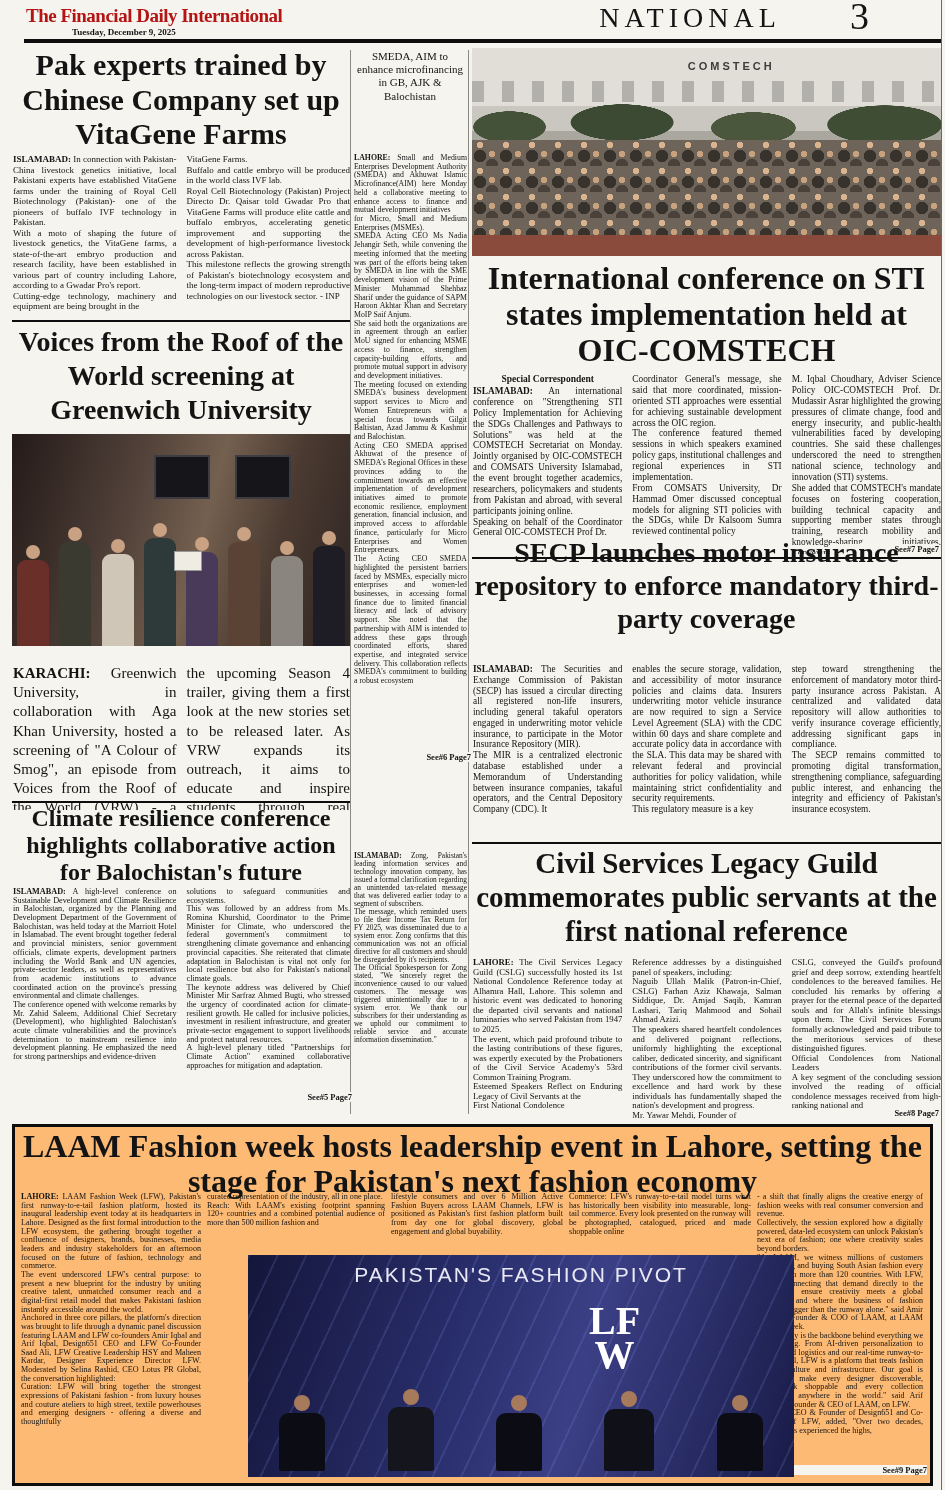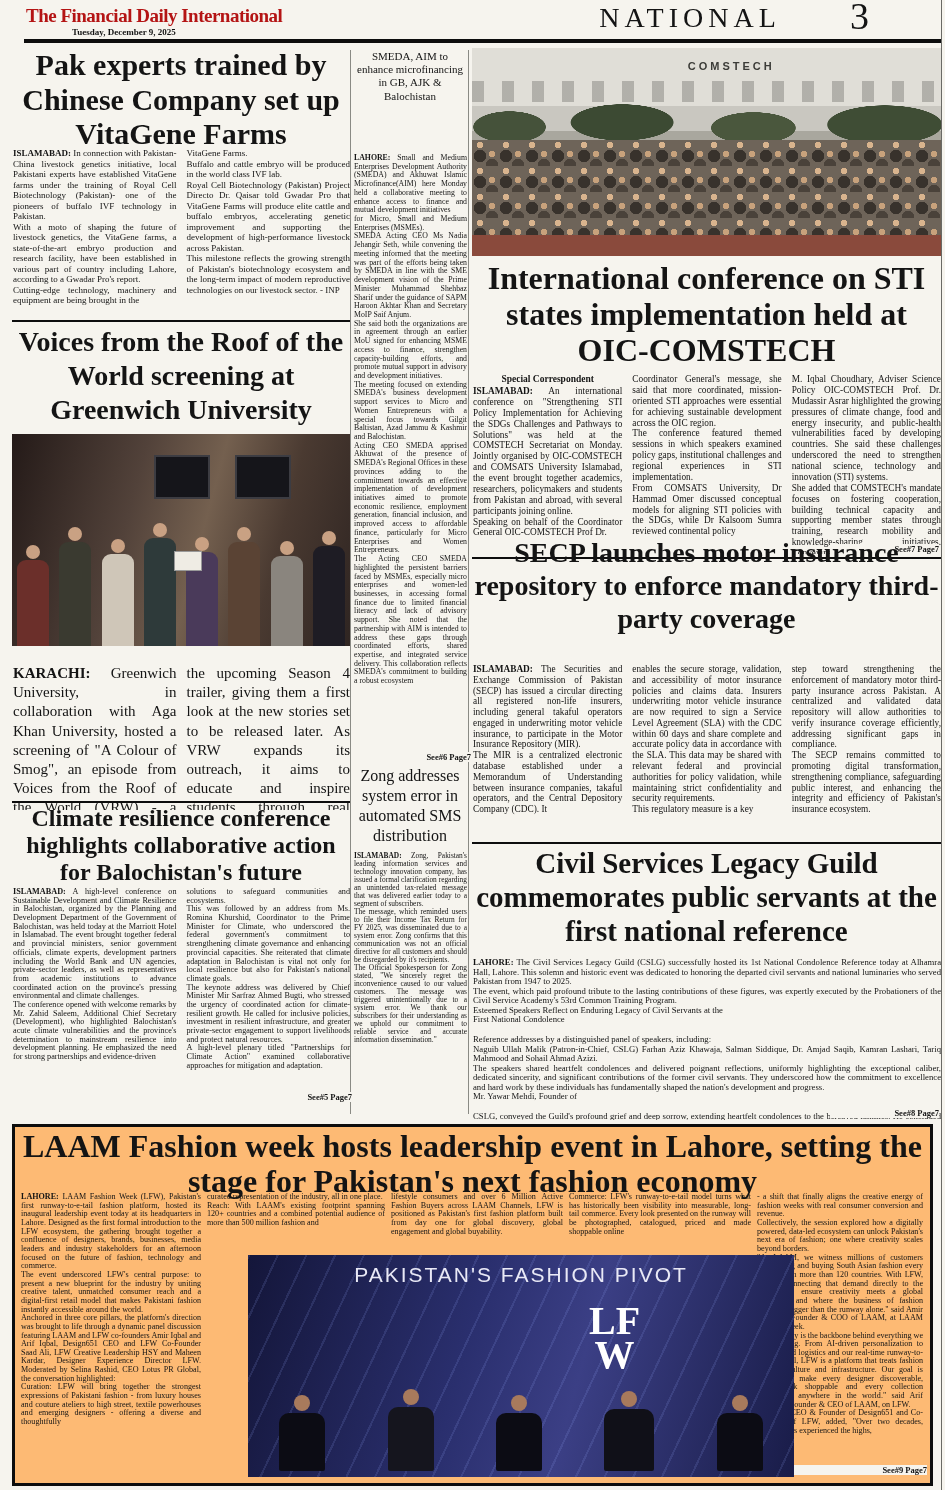--- a/index.html
+++ b/index.html
@@ -20,21 +20,21 @@
   
   #mast-title{left:26px;top:5px;font-size:19px;font-weight:bold;color:#b41414;letter-spacing:-0.5px;}
   #mast-date{left:72px;top:27px;font-size:9px;font-weight:bold;}
   #rule-top{left:24px;top:39px;width:917px;height:4px;}
   #section-name{left:566px;top:2px;width:248px;text-align:center;font-size:28px;letter-spacing:5px;}
   #page-num{left:850px;top:-6px;font-size:38px;}
   #page-edge{left:941px;top:0;width:1px;height:1490px;background:#6a6a66;}
 
   
   #a1-head{left:12px;top:48px;width:338px;font-size:30px;line-height:1.15;}
-  #a1-body{left:13px;top:148px;width:337px;height:160px;}
+  #a1-body{left:13px;top:154px;width:337px;height:160px;}
   #rule-l1{left:12px;top:320px;width:338px;height:2px;}
   #a2-head{left:12px;top:325px;width:338px;font-size:28px;line-height:1.22;}
   #photo-greenwich{left:12px;top:434px;width:338px;height:212px;overflow:hidden;
      background:linear-gradient(105deg,#241a18 0%,#52423a 35%,#74604f 55%,#4a3a31 75%,#2f2522 100%);}
   #a2-body{left:13px;top:664px;width:337px;height:146px;font-size:15px;line-height:1.28;}
   #rule-l2{left:12px;top:801px;width:338px;height:2px;}
   #a3-head{left:12px;top:805px;width:338px;font-size:24px;line-height:1.13;}
   #a3-body{left:13px;top:888px;width:337px;height:214px;font-size:8.2px;line-height:1.06;}
   #a3-more{left:240px;top:1092px;width:108px;}
 
@@ -71,21 +71,21 @@
   .cp-carpet{position:absolute;left:0;top:90%;width:100%;height:10%;background:#8a4a3c;}
 
   #sti-head{left:472px;top:260px;width:469px;font-size:32px;line-height:1.13;}
   #sti-body{left:473px;top:374px;width:468px;height:180px;font-size:9.3px;line-height:1.17;}
   #sti-more{left:830px;top:544px;width:105px;}
   #rule-r1{left:472px;top:557px;width:469px;height:2px;}
   #secp-head{left:472px;top:537px;width:469px;font-size:28px;line-height:1.17;}
   #secp-body{left:473px;top:664px;width:468px;height:176px;font-size:9.3px;line-height:1.16;}
   #rule-r2{left:472px;top:842px;width:469px;height:2px;}
   #civil-head{left:472px;top:846px;width:469px;font-size:29px;line-height:1.18;}
-  #civil-body{left:473px;top:958px;width:468px;height:162px;font-size:8.7px;line-height:1.1;flex-direction:column;}
+  #civil-body{left:473px;top:958px;width:468px;height:162px;font-size:8.7px;line-height:1.1;}
   #civil-more{left:830px;top:1108px;width:105px;}
 
   
   #laam-box{left:12px;top:1124px;width:915px;height:356px;border:3px solid #0d0d0d;background:#fdba74;}
   #laam-head{position:absolute;left:0;top:2px;width:100%;font-size:32px;line-height:1.08;font-weight:bold;text-align:center;}
   .lcol{position:absolute;font-size:8.1px;line-height:1.07;text-align:justify;overflow:hidden;white-space:pre-line;}
   #laam-c1{left:6px;top:66px;width:180px;height:284px;}
   #laam-c2{left:192px;top:66px;width:178px;height:58px;}
   #laam-c3{left:376px;top:66px;width:172px;height:62px;}
   #laam-c4{left:554px;top:66px;width:182px;height:58px;}
@@ -211,21 +211,20 @@
   <div class="abs" id="smeda-head">SMEDA, AIM to enhance microfinancing in GB, AJK &amp; Balochistan</div>
   <div class="abs body col" id="smeda-body"><b>LAHORE:</b><span> Small and Medium Enterprises Development Authority (SMEDA) and Akhuwat Islamic Microfinance(AIM) here Monday held a collaborative meeting to enhance access to finance and mutual development initiatives
 for Micro, Small and Medium Enterprises (MSMEs).
 SMEDA Acting CEO Ms Nadia Jehangir Seth, while convening the meeting informed that the meeting was part of the efforts being taken by SMEDA in line with the SME development vision of the Prime Minister Muhammad Shehbaz Sharif under the guidance of SAPM Haroon Akhtar Khan and Secretary MoIP Saif Anjum.
 She said both the organizations are in agreement through an earlier MoU signed for enhancing MSME access to finance, strengthen capacity-building efforts, and promote mutual support in advisory and development initiatives.
 The meeting focused on extending SMEDA's business development support services to Micro and Women Entrepreneurs with a special focus towards Gilgit Baltistan, Azad Jammu &amp; Kashmir and Balochistan.
 Acting CEO SMEDA apprised Akhuwat of the presence of SMEDA's Regional Offices in these provinces adding to the commitment towards an effective implementation of development initiatives aimed to promote economic resilience, employment generation, financial inclusion, and improved access to affordable finance, particularly for Micro Enterprises and Women Entrepreneurs.
 The Acting CEO SMEDA highlighted the persistent barriers faced by MSMEs, especially micro enterprises and women-led businesses, in accessing formal finance due to limited financial literacy and lack of advisory support. She noted that the partnership with AIM is intended to address these gaps through coordinated efforts, shared expertise, and integrated service delivery. This collaboration reflects SMEDA's commitment to building a robust ecosystem</span></div>
   <div class="more" id="smeda-more">See#6 Page7</div>
 
-  <div class="abs" id="zong-head">Zong addresses system error in automated SMS distribution</div>
   <div class="abs body col" id="zong-body"><b>ISLAMABAD:</b><span> Zong, Pakistan's leading information services and technology innovation company, has issued a formal clarification regarding an unintended tax-related message that was delivered earlier today to a segment of subscribers.
 The message, which reminded users to file their Income Tax Return for FY 2025, was disseminated due to a system error. Zong confirms that this communication was not an official directive for all customers and should be disregarded by it's recipients.
 The Official Spokesperson for Zong stated, "We sincerely regret the inconvenience caused to our valued customers. The message was triggered unintentionally due to a system error. We thank our subscribers for their understanding as we uphold our commitment to reliable service and accurate information dissemination."</span></div>
 
   <div class="abs" id="photo-comstech">
     <div class="cp-windows"></div>
     <div class="cp-label">COMSTECH</div>
     <div class="cp-trees"></div>
     <div class="cp-crowd"></div>
     <div class="cp-carpet"></div>

